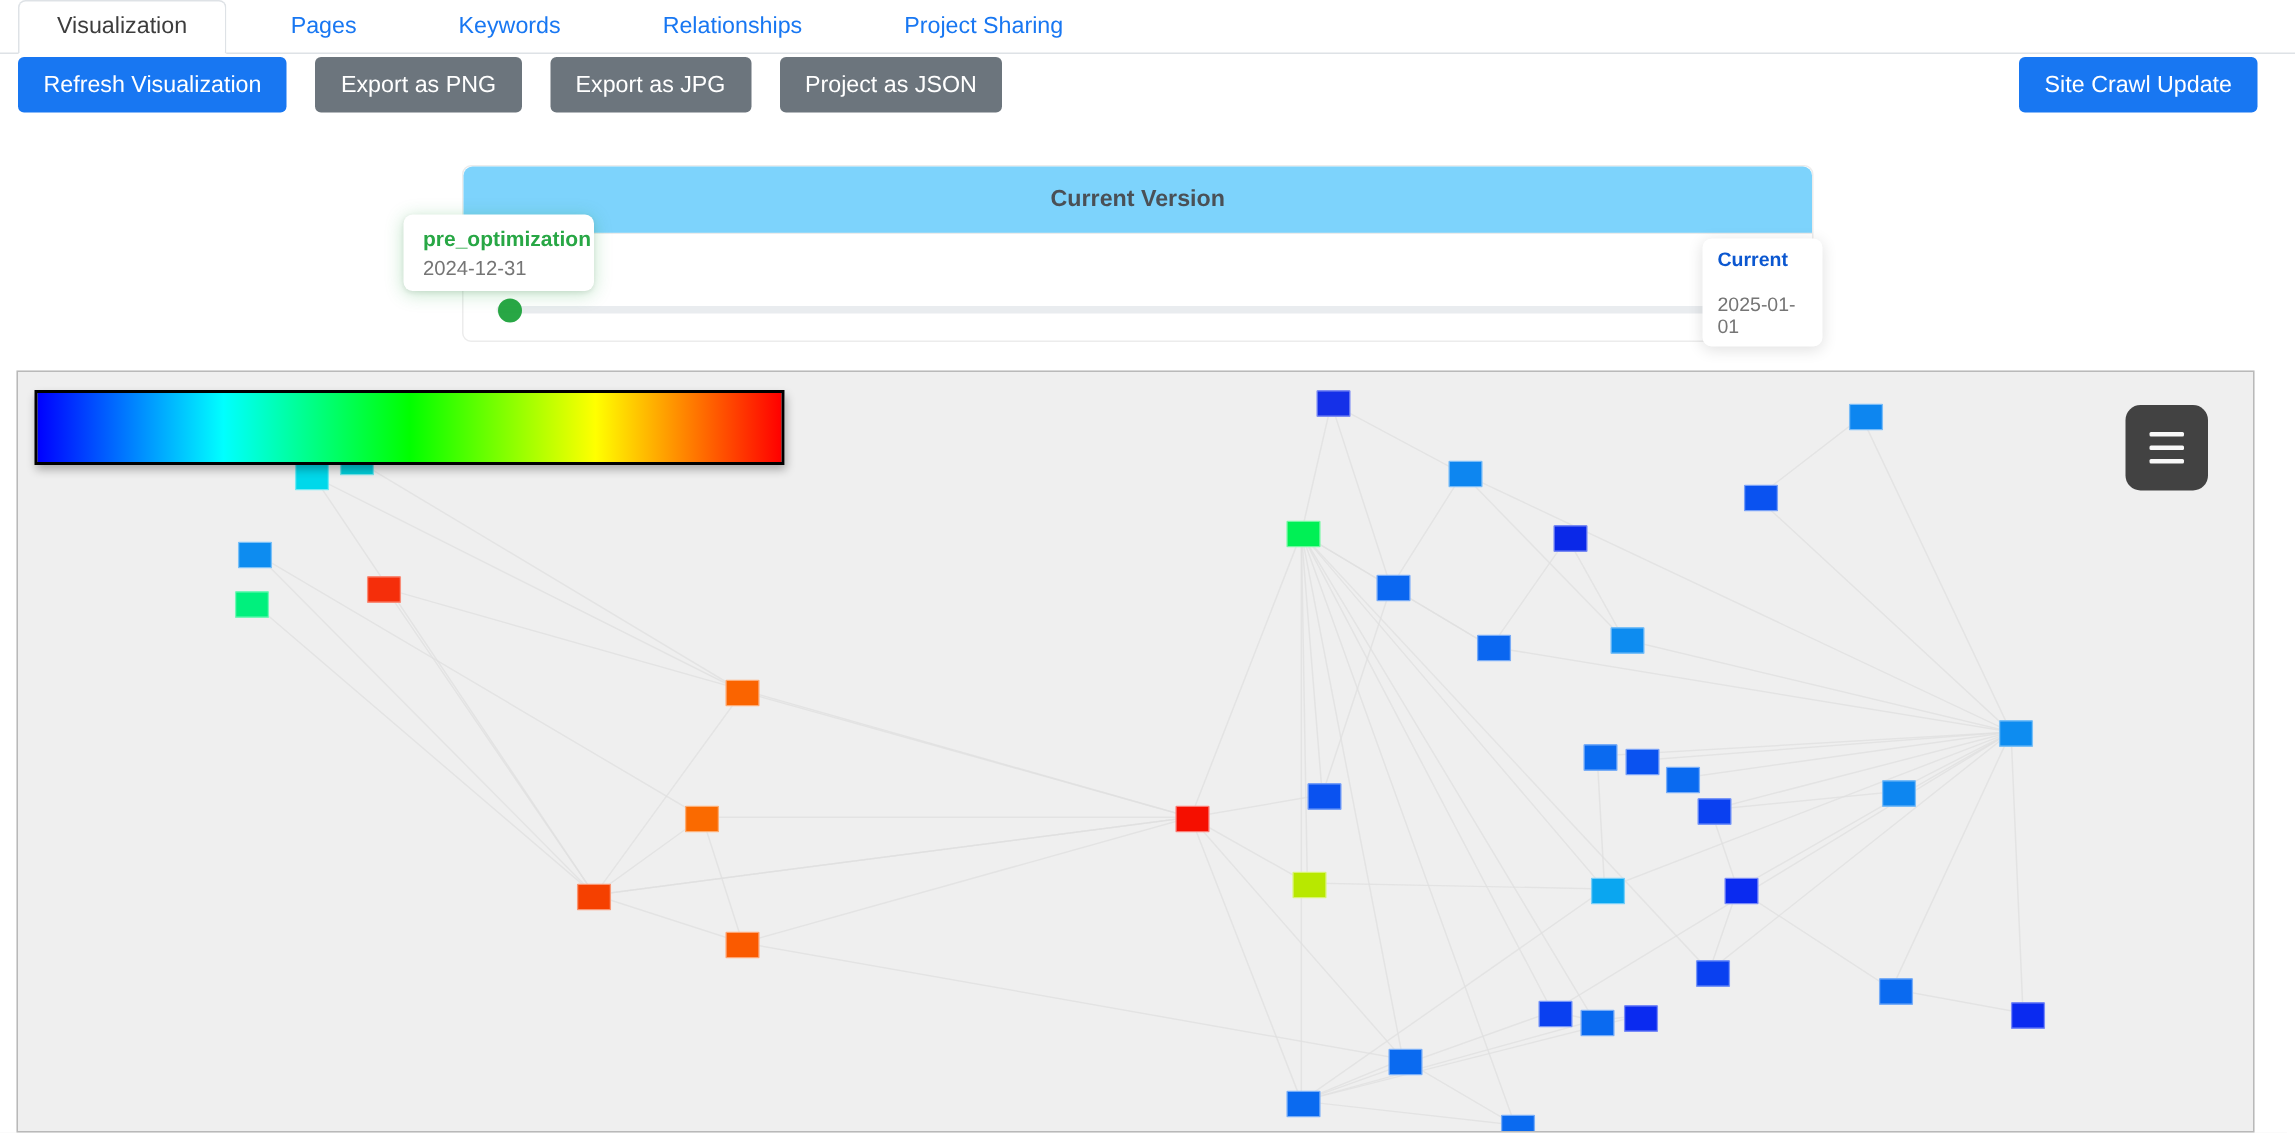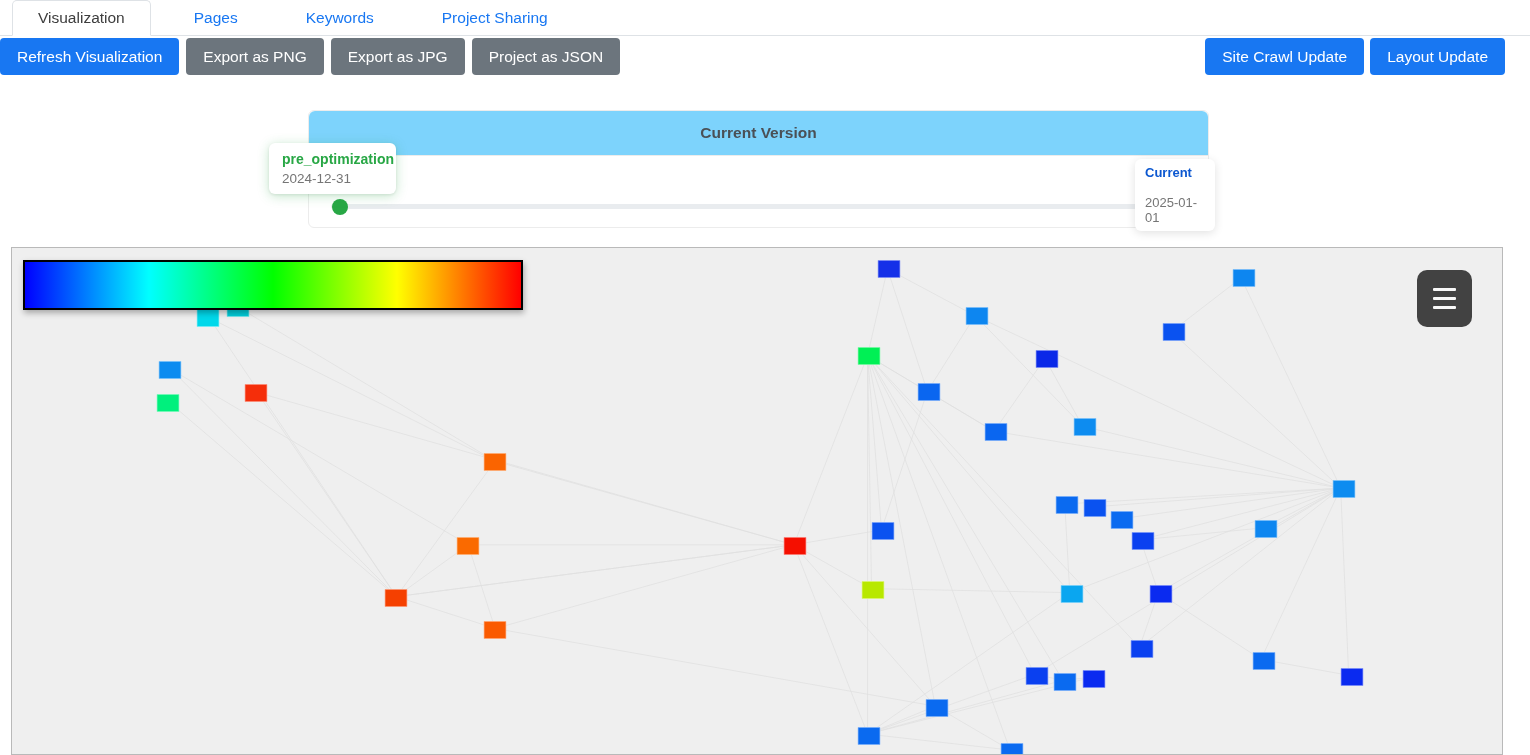--- a/index.html
+++ b/index.html
@@ -14,21 +14,21 @@
   .tab.active { background:#fff; border:1px solid #dee2e6; border-bottom:1px solid #fff;
                 border-radius:5px 5px 0 0; margin-bottom:-1px; color:#3d3d3d; z-index:2; }
 
   
   .toolbar { position:absolute; top:38px; left:0; width:1530px; height:38px; }
   .btn { display:inline-flex; align-items:center; justify-content:center; height:37px;
          padding:0 17px; border:none; border-radius:4px; font-size:15.5px; color:#fff;
          font-family:"Liberation Sans", sans-serif; cursor:pointer; }
   .btn-primary { background:#1877f2; }
   .btn-secondary { background:#6c757d; }
-  .toolbar-left { position:absolute; left:0; top:0; display:flex; gap:7px; }
+  .toolbar-left { position:absolute; left:12px; top:0; display:flex; gap:19px; }
   .toolbar-right { position:absolute; right:25px; top:0; display:flex; gap:6px; }
 
   
   .version-panel { position:absolute; left:308px; top:110px; width:901px; height:118px;
                    background:#fff; border:1px solid #ececec; border-radius:6px; }
   .version-panel .panel-header { height:45px; background:#7dd3fc; border-bottom:1px solid #ececec;
                    border-radius:6px 6px 0 0; display:flex; align-items:center; justify-content:center;
                    font-size:15.5px; font-weight:bold; color:#4a5056; }
   .slider-track { position:absolute; left:22px; top:93px; width:856px; height:5px;
                   background:#e9ecef; border-radius:3px; }
@@ -58,33 +58,33 @@
               display:flex; flex-direction:column; align-items:center; justify-content:center; gap:6px; }
   .menu-btn .bar { width:23px; height:3px; background:#f8f8f8; border-radius:1px; }
 </style>
 </head>
 <body>
 
 <nav class="tabbar">
   <div class="tab active">Visualization</div>
   <div class="tab">Pages</div>
   <div class="tab">Keywords</div>
+  <div class="tab">Relationships</div>
   <div class="tab">Project Sharing</div>
 </nav>
 
 <div class="toolbar">
   <div class="toolbar-left">
     <button class="btn btn-primary" style="background: rgb(24, 119, 242);">Refresh Visualization</button>
     <button class="btn btn-secondary" style="background: rgb(108, 117, 125);">Export as PNG</button>
     <button class="btn btn-secondary" style="background: rgb(108, 117, 125);">Export as JPG</button>
     <button class="btn btn-secondary" style="background: rgb(108, 117, 125);">Project as JSON</button>
   </div>
   <div class="toolbar-right">
     <button class="btn btn-primary" style="background: rgb(24, 119, 242);">Site Crawl Update</button>
-    <button class="btn btn-primary" style="background: rgb(24, 119, 242);">Layout Update</button>
   </div>
 </div>
 
 <section class="version-panel">
   <div class="panel-header">Current Version</div>
 
   <div class="marker-card start">
     <div class="marker-label" style="color: rgb(40, 167, 69);">pre_optimization</div>
     <div class="marker-date">2024-12-31</div>
   </div>

